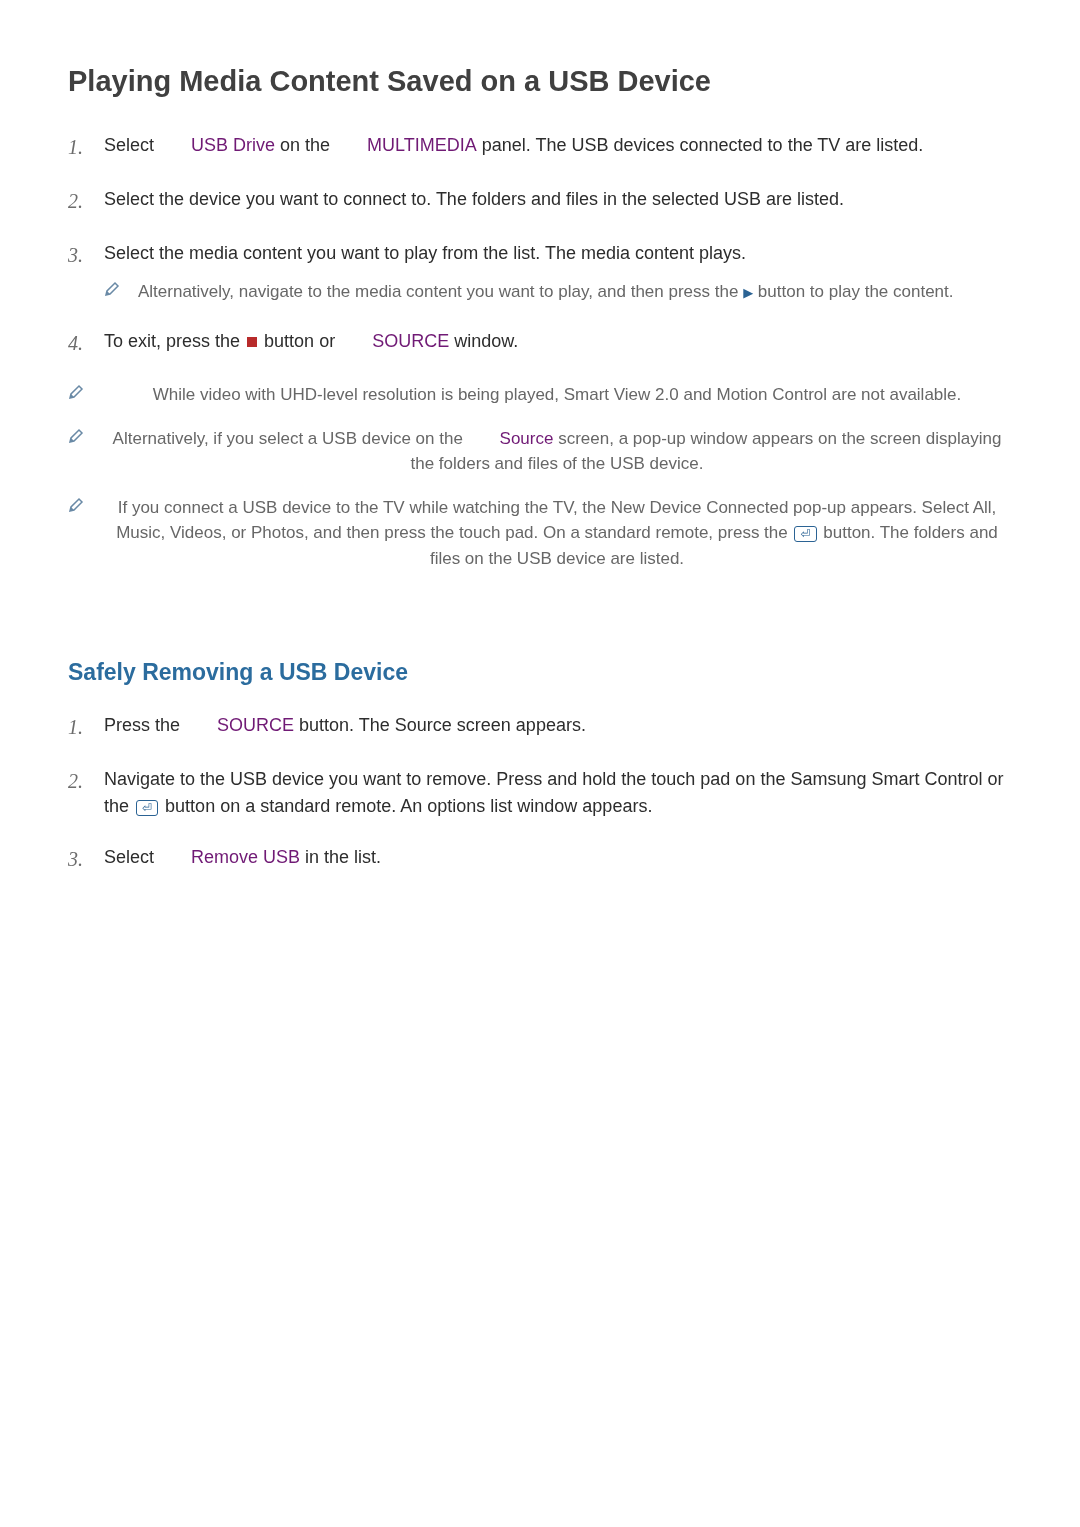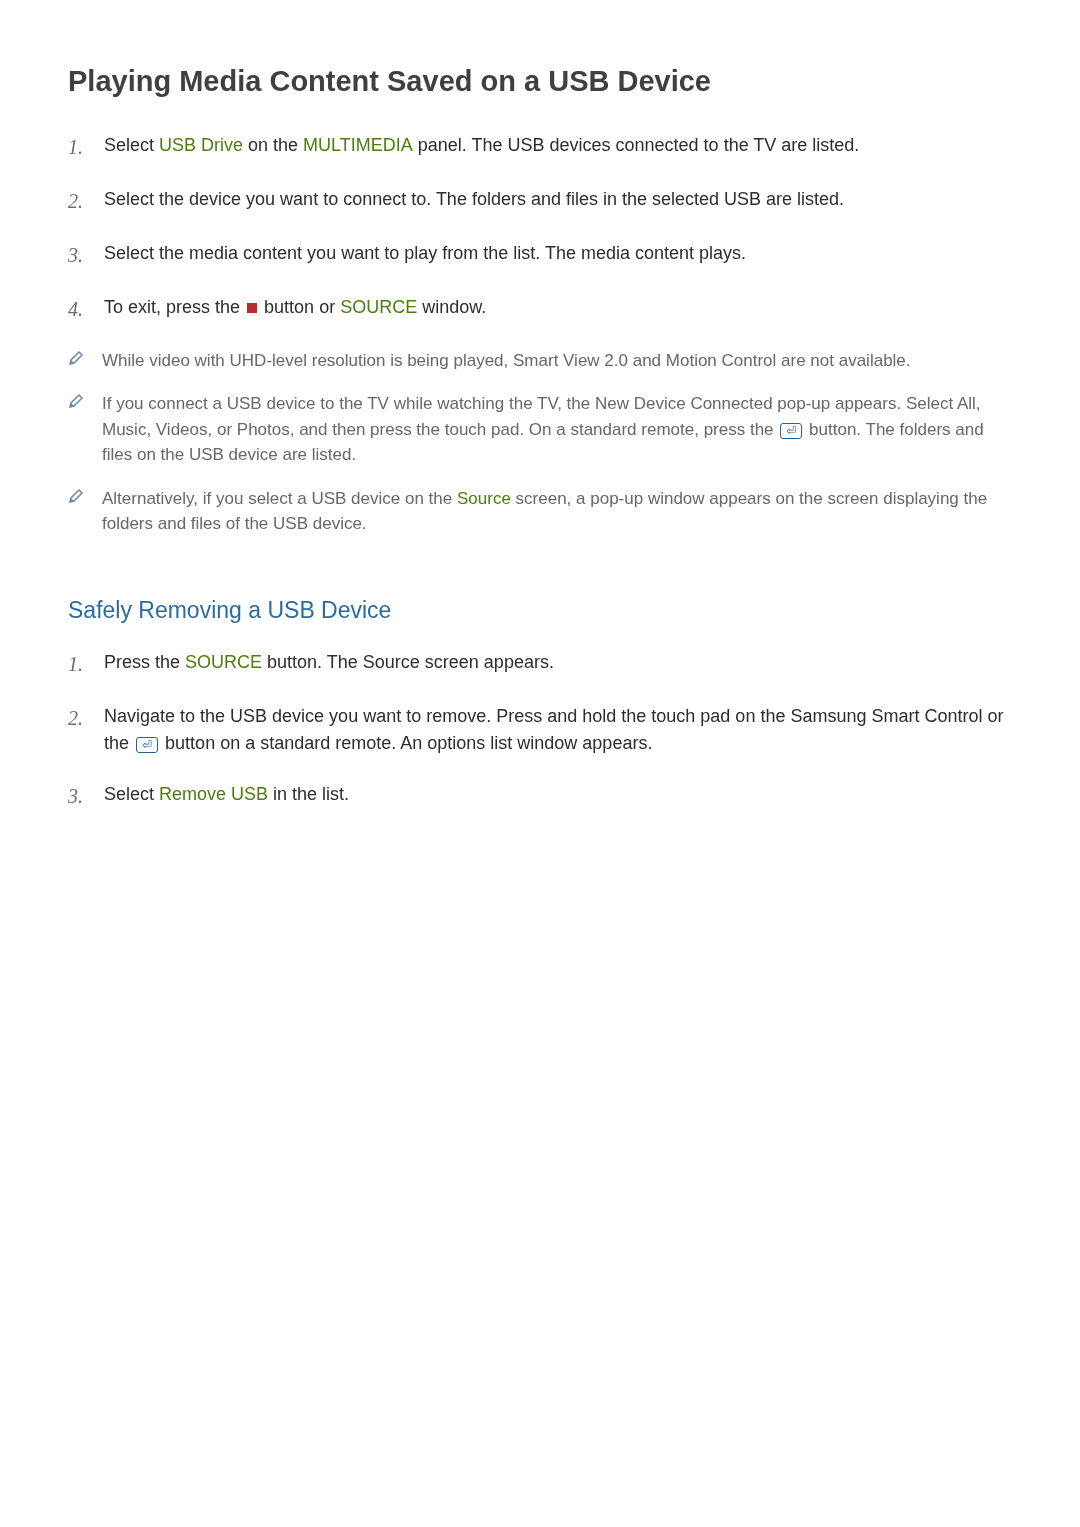--- a/index.html
+++ b/index.html
@@ -14,42 +14,42 @@
     }
     h1 {
       color: #404040;
       font-size: 29px;
       font-weight: 600;
       margin-bottom: 28px;
     }
     h2 {
       color: #2b6c9e;
       font-size: 23px;
-      font-weight: 400;
-      margin-top: 56px;
+      font-weight: 700;
+      margin-top: 84px;
       margin-bottom: 22px;
     }
     .ordered-list { list-style: none; }
     .ordered-list > li {
       display: flex;
       margin-bottom: 24px;
     }
     .ordered-list .num {
       font-style: italic;
       font-family: Georgia, 'Times New Roman', serif;
       color: #6c6c6c;
       min-width: 36px;
       font-size: 20px;
       flex-shrink: 0;
     }
     .ordered-list .body {
       flex: 1;
       color: #2d2d2d;
     }
-    .note-list { list-style: none; }
+    .note-list { list-style: none; text-align: center; }
     .note-list > li {
       display: flex;
       margin-bottom: 18px;
     }
     .note-icon {
       min-width: 34px;
       flex-shrink: 0;
       position: relative;
       top: 2px;
     }
@@ -58,22 +58,23 @@
       flex: 1;
       color: #676767;
       font-size: 17px;
     }
     .sub-note {
       display: flex;
       margin-top: 12px;
       margin-left: 0;
     }
     .hl {
-      color: #4d7c0f;
+      color: #701a75;
       font-weight: 500;
+      margin-left: 32px;
     }
     .playbtn {
       color: #2b6394;
       font-size: 13px;
       display: inline-block;
       vertical-align: baseline;
     }
     .stopbtn {
       display: inline-block;
       width: 10px;
@@ -107,20 +108,31 @@
     </span>
   </li>
   <li>
     <span class="num">2.</span>
     <span class="body">Select the device you want to connect to. The folders and files in the selected USB are listed.</span>
   </li>
   <li>
     <span class="num">3.</span>
     <span class="body">
       <span>Select the media content you want to play from the list. The media content plays.</span>
+      <div class="sub-note">
+        <span class="note-icon">
+          <svg width="16" height="16" viewBox="0 0 16 16">
+              <path d="M2 14 L3 10 L11 2 L14 5 L6 13 Z" fill="none" stroke="#6a8aa6" stroke-width="1.5"></path>
+              <path d="M2 14 L3 10 L6 13 Z" fill="#6a8aa6"></path>
+            </svg>
+        </span>
+        <span class="note-text">
+          <span>Alternatively, navigate to the media content you want to play, and then press the </span><span class="playbtn">▶</span><span> button to play the content.</span>
+        </span>
+      </div>
     </span>
   </li>
   <li>
     <span class="num">4.</span>
     <span class="body">
       <span>To exit, press the </span><span class="stopbtn"></span><span> button or </span><span class="hl">SOURCE</span><span> window.</span>
     </span>
   </li>
 </ol>
 
@@ -135,32 +147,32 @@
     <span class="note-text">While video with UHD-level resolution is being played, Smart View 2.0 and Motion Control are not available.</span>
   </li>
   <li>
     <span class="note-icon">
       <svg width="16" height="16" viewBox="0 0 16 16">
           <path d="M2 14 L3 10 L11 2 L14 5 L6 13 Z" fill="none" stroke="#6a8aa6" stroke-width="1.5"></path>
           <path d="M2 14 L3 10 L6 13 Z" fill="#6a8aa6"></path>
         </svg>
     </span>
     <span class="note-text">
-      <span>If you connect a USB device to the TV while watching the TV, the New Device Connected pop-up appears. Select All, Music, Videos, or Photos, and then press the touch pad. On a standard remote, press the </span><span class="enterbtn">⏎</span><span> button. The folders and files on the USB device are listed.</span>
+      <span>Alternatively, if you select a USB device on the </span><span class="hl">Source</span><span> screen, a pop-up window appears on the screen displaying the folders and files of the USB device.</span>
     </span>
   </li>
   <li>
     <span class="note-icon">
       <svg width="16" height="16" viewBox="0 0 16 16">
           <path d="M2 14 L3 10 L11 2 L14 5 L6 13 Z" fill="none" stroke="#6a8aa6" stroke-width="1.5"></path>
           <path d="M2 14 L3 10 L6 13 Z" fill="#6a8aa6"></path>
         </svg>
     </span>
     <span class="note-text">
-      <span>Alternatively, if you select a USB device on the </span><span class="hl">Source</span><span> screen, a pop-up window appears on the screen displaying the folders and files of the USB device.</span>
+      <span>If you connect a USB device to the TV while watching the TV, the New Device Connected pop-up appears. Select All, Music, Videos, or Photos, and then press the touch pad. On a standard remote, press the </span><span class="enterbtn">⏎</span><span> button. The folders and files on the USB device are listed.</span>
     </span>
   </li>
 </ul>
 
 <h2>Safely Removing a USB Device</h2>
 
 <ol class="ordered-list">
   <li>
     <span class="num">1.</span>
     <span class="body">

